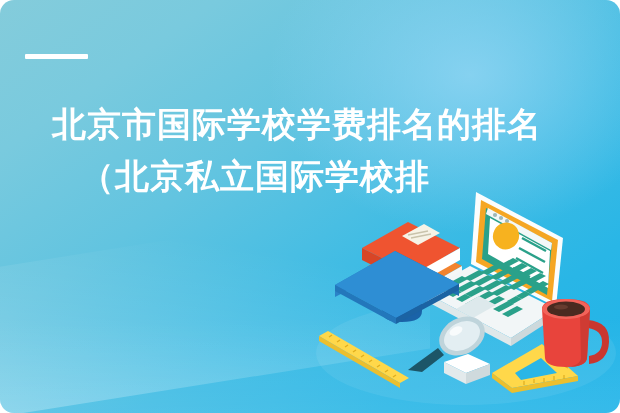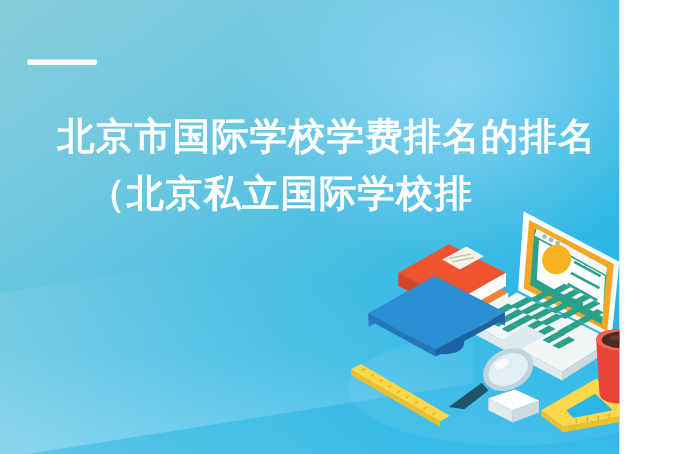--- a/index.html
+++ b/index.html
@@ -3,29 +3,30 @@
 <meta charset="utf-8">
 <style>
   * { margin:0; padding:0; box-sizing:border-box; }
   html, body {
     width:620px; height:413px;
     font-family:"Liberation Sans", sans-serif;
     overflow:hidden;
   }
   #banner {
     position:relative;
-    width:563px; height:413px;
+    width:620px; height:413px;
     overflow:hidden;
     background: linear-gradient(145deg,
         #84ccdb 0%,
         #79cade 18%,
         #62c4e0 38%,
         #40bce4 60%,
         #29b6e6 80%,
         #1fb3e8 100%);
+    border-radius: 14px;
   }
   
   .glow-tr {
     position:absolute; right:-60px; top:-90px;
     width:420px; height:330px;
     background: radial-gradient(ellipse at center, rgba(150,215,245,.75) 0%, rgba(150,215,245,0) 68%);
     pointer-events:none;
   }
   
   .desk-plane {

